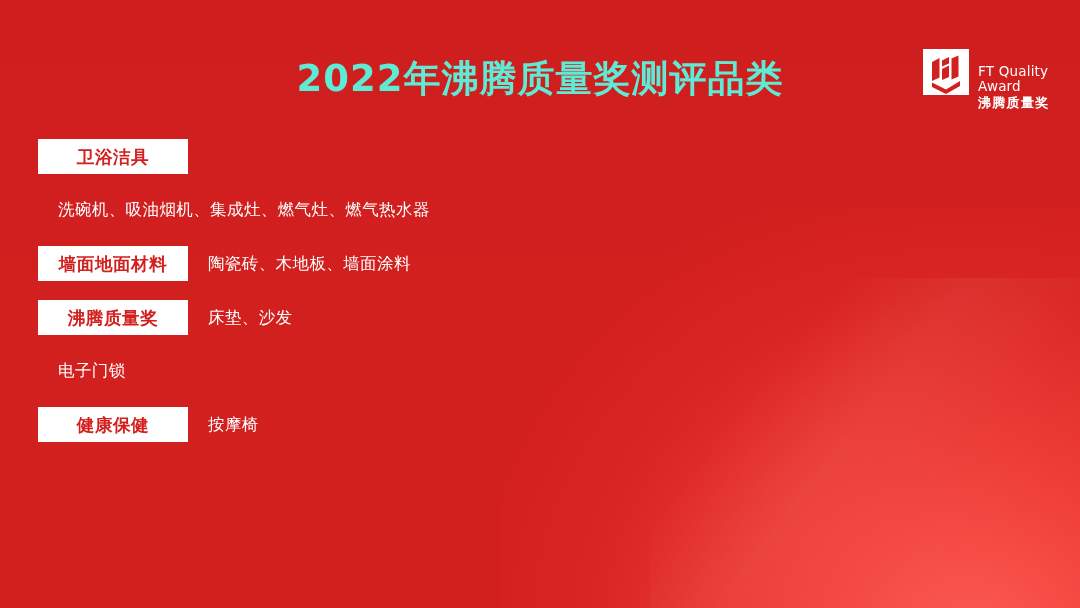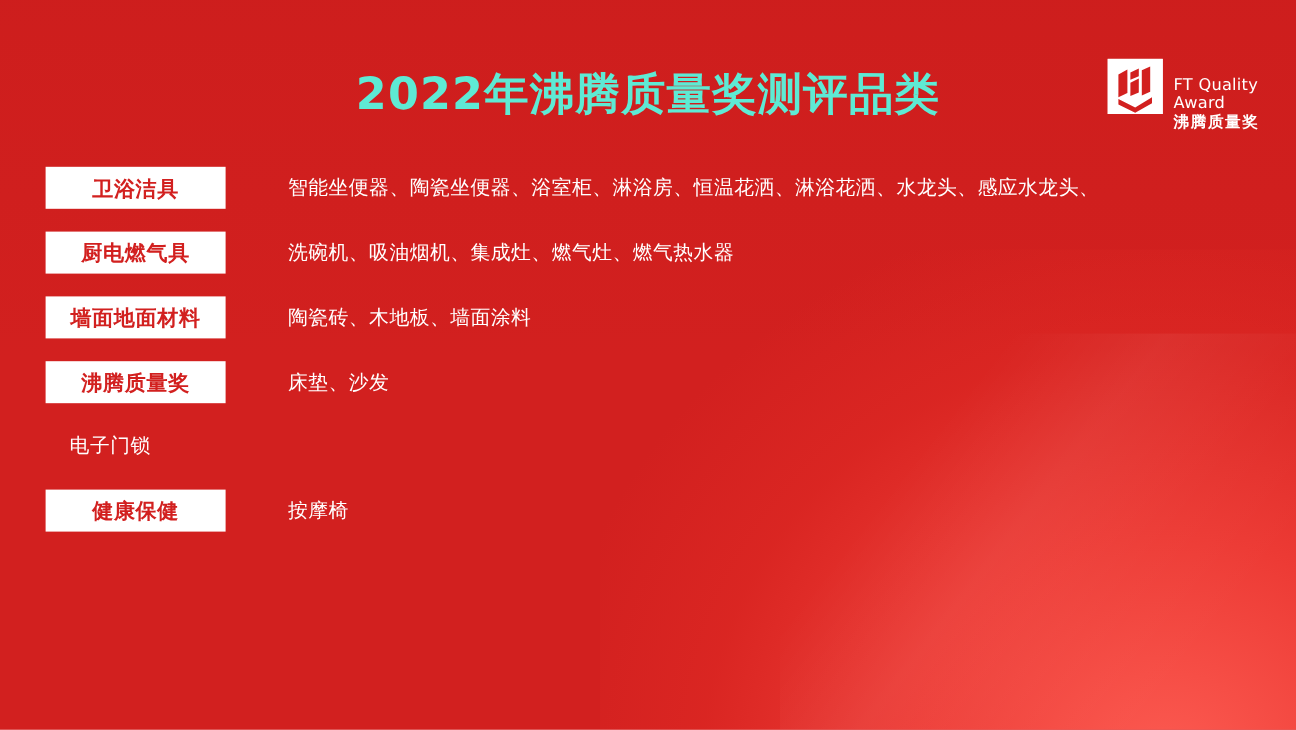--- a/index.html
+++ b/index.html
@@ -113,21 +113,20 @@
   #rows {
     position: absolute;
     left: 38px;
     top: 139px;
     width: 1010px;
   }
   .row {
     display: flex;
     align-items: flex-end;
     margin-bottom: 19px;
-    gap: 32px;
   }
   .row-label {
     flex: 0 0 auto;
     width: 150px;
     height: 35px;
     background: #ffffff;
     color: #d2201f;
     font-size: 17.5px;
     font-weight: bold;
     letter-spacing: 0.6px;
@@ -178,26 +177,24 @@
     </span>
   </div>
 
   <div id="title">2022年沸腾质量奖测评品类</div>
 
   <div id="rows">
 
     <div class="row">
       <div class="row-label">卫浴洁具</div>
       <div class="row-content">
-        <span class="line">智能坐便器、陶瓷坐便器、浴室柜、淋浴房、恒温花洒、淋浴花洒、水龙头、感应水龙头、</span>
-      </div>
-    </div>
-
-    <div class="row">
-      <div class="row-label">厨电燃气具</div>
+      </div>
+    </div>
+
+    <div class="row">
       <div class="row-content">
         <span class="line">洗碗机、吸油烟机、集成灶、燃气灶、燃气热水器</span>
       </div>
     </div>
 
     <div class="row">
       <div class="row-label">墙面地面材料</div>
       <div class="row-content">
         <span class="line">陶瓷砖、木地板、墙面涂料</span>
       </div>

